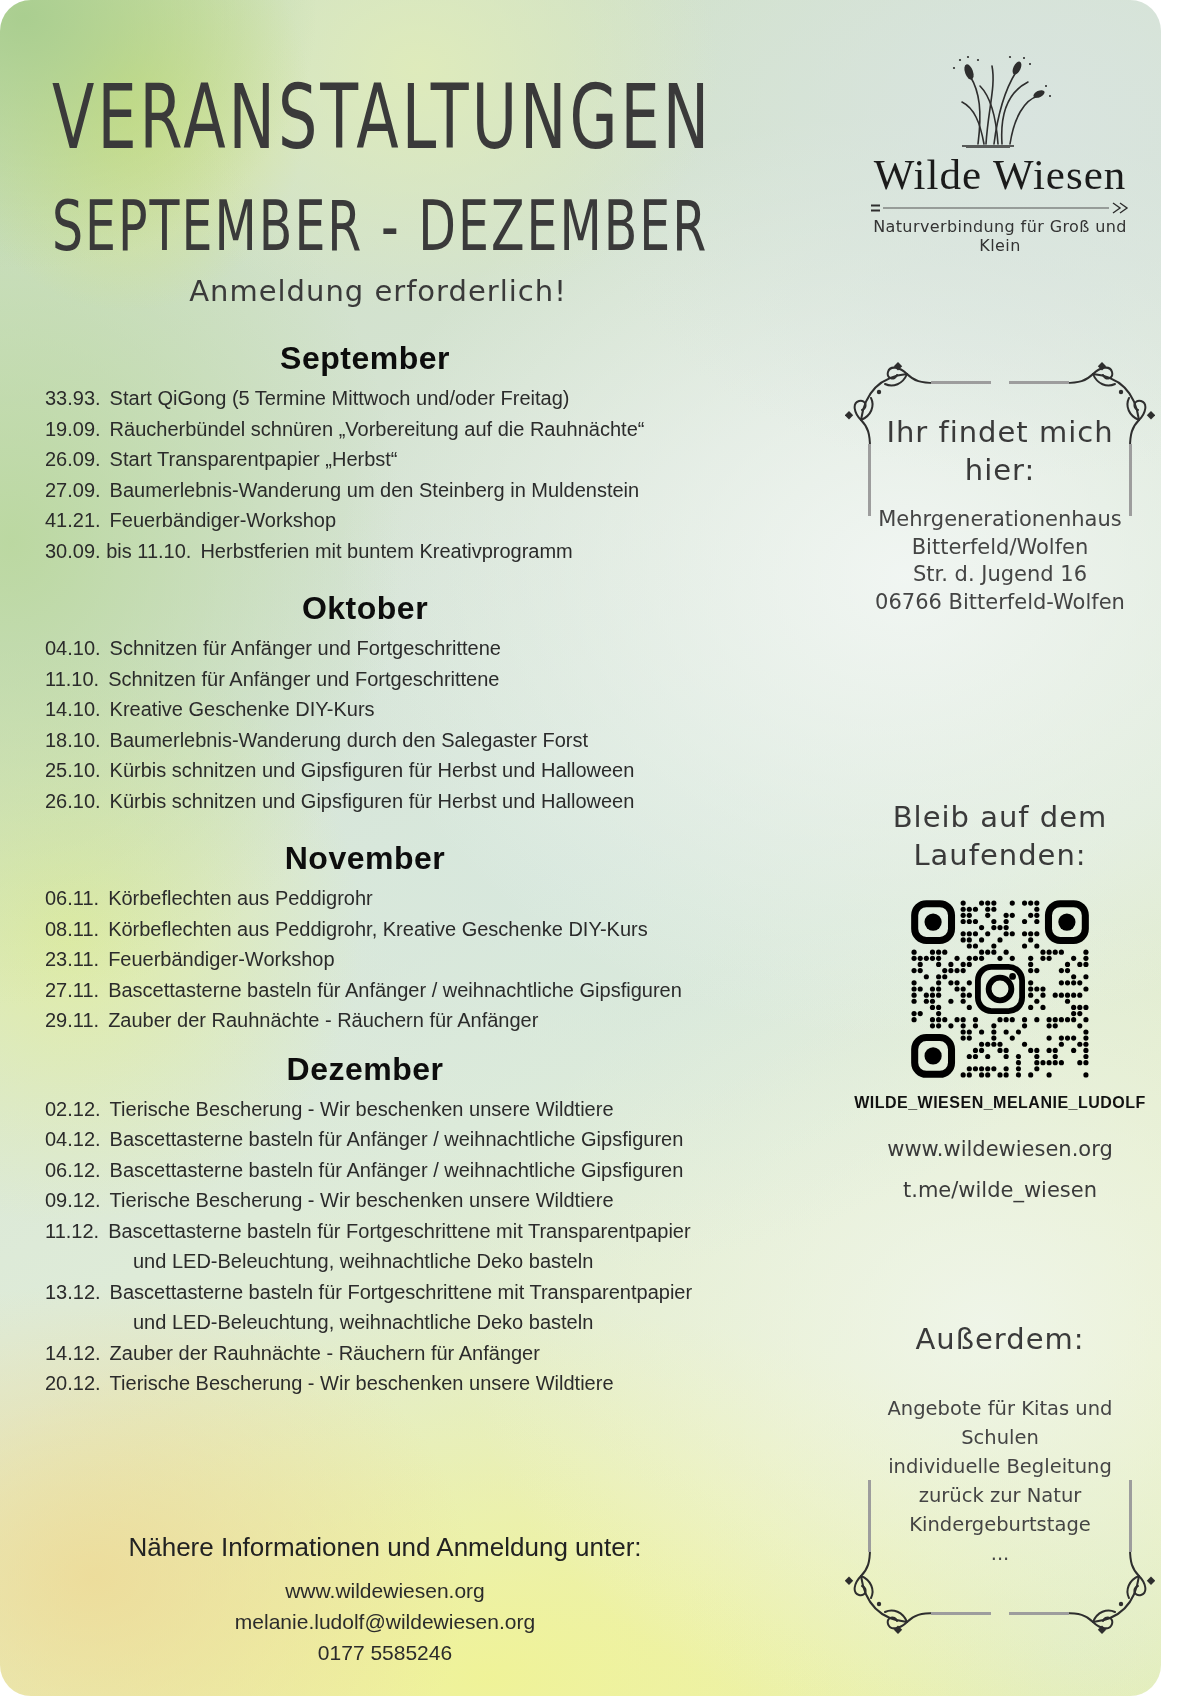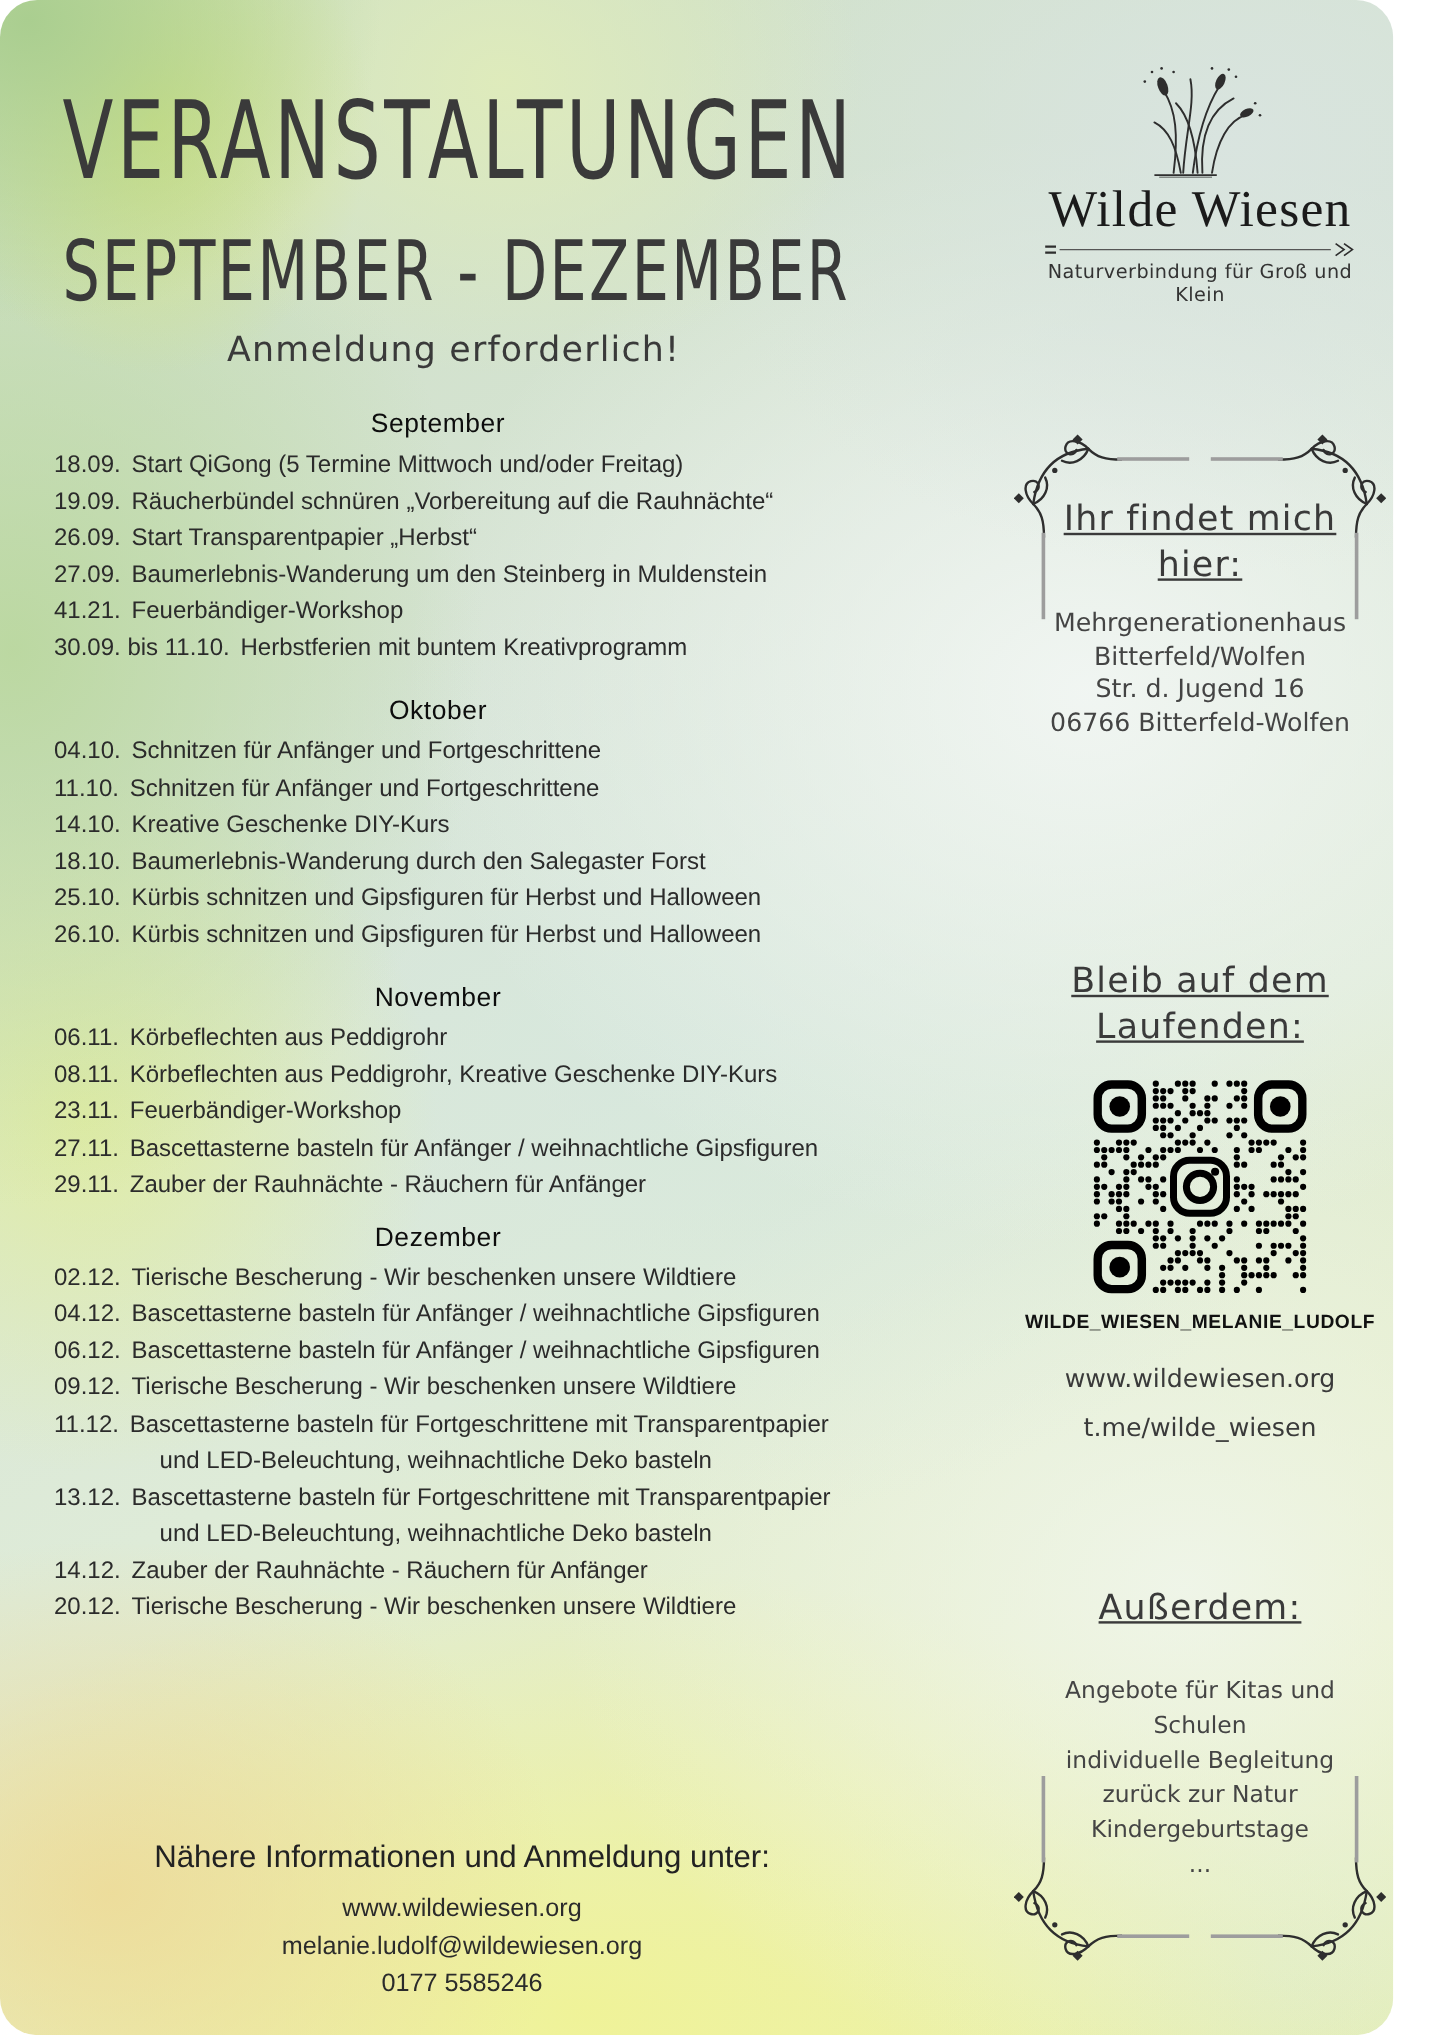--- a/index.html
+++ b/index.html
@@ -26,21 +26,21 @@
   .abs{position:absolute;}
   
   .title-1{left:52px;top:64px;font-size:62px;letter-spacing:3px;color:#1e1e1e;
     transform:scaleY(1.45);transform-origin:left top;white-space:nowrap;font-weight:400;}
   .title-2{left:52px;top:186px;font-size:49px;letter-spacing:2px;color:#1e1e1e;
     transform:scaleY(1.42);transform-origin:left top;white-space:nowrap;font-weight:400;}
   .hand{font-family:"DejaVu Sans",sans-serif;color:#3a3a3a;}
   .subtitle{left:45px;top:274px;width:666px;text-align:center;font-size:29px;letter-spacing:1px;}
   
   .events-col{left:45px;top:340px;width:715px;}
-  .month-name{margin:0 0 6px 0;width:640px;text-align:center;font-size:22px;font-weight:normal;
+  .month-name{margin:0 0 6px 0;width:640px;text-align:center;font-size:32px;font-weight:bold;
     color:#0d0d0d;font-family:"Liberation Sans",sans-serif;letter-spacing:.5px;}
   .month{margin:0;}
   .month + .month{margin-top:24px;}
   .month:last-child{margin-top:15px;}
   .event,.event-cont{font-size:20px;line-height:30.5px;color:#2b2b2b;white-space:nowrap;}
   .event-date{margin-right:9px;}
   .event-cont{padding-left:88px;}
   
   .footer{left:45px;top:1532px;width:680px;text-align:center;}
   .footer-heading{font-size:26px;color:#222;margin-bottom:12px;}
@@ -62,21 +62,21 @@
   .fl-br{right:0;bottom:0;transform:scale(-1,-1);}
   .frame .hline,.frame .vline{position:absolute;background:#9d9d9d;}
   .hline{height:3px;width:60px;}
   .vline{width:3px;height:72px;}
   .frame-top .hl-l{left:86px;top:23px;}   .frame-top .hl-r{right:86px;top:23px;}
   .frame-top .vl-l{left:23px;top:86px;}   .frame-top .vl-r{right:23px;top:86px;}
   .frame-bottom .hl-l{left:86px;bottom:23px;} .frame-bottom .hl-r{right:86px;bottom:23px;}
   .frame-bottom .vl-l{left:23px;bottom:86px;} .frame-bottom .vl-r{right:23px;bottom:86px;}
   
   .location-block{left:850px;top:413px;width:300px;text-align:center;}
-  .side-heading{font-size:29px;line-height:38px;letter-spacing:1px;color:#3a3a3a;text-decoration:underline;}
+  .side-heading{font-size:29px;line-height:38px;letter-spacing:1px;color:#3a3a3a;}
   .address{margin-top:17px;font-size:21px;line-height:27.5px;color:#444;}
   .social-block{left:850px;top:798px;width:300px;text-align:center;}
   .qr-wrap{margin:26px auto 0 auto;width:178px;height:178px;}
   .insta-handle{margin-top:16px;font-size:16px;font-weight:bold;letter-spacing:.5px;color:#111;
     font-family:"Liberation Sans",sans-serif;}
   .social-link{margin-top:25px;font-size:21px;color:#3a3a3a;}
   .social-link.tg{margin-top:17px;}
   .extras-block{left:850px;top:1320px;width:300px;text-align:center;}
   .extras-list{margin:36px auto 0 auto;width:250px;font-size:19.5px;line-height:29px;color:#444;}
   .extras-item{font-family:"DejaVu Sans",sans-serif;}
@@ -139,21 +139,21 @@
       <path d="M244,2 l7,5 -7,5 M251,2 l7,5 -7,5" stroke="#2e2e2e" stroke-width="1.4" fill="none"></path>
     </svg>
     <div class="logo-tagline hand">Naturverbindung für Groß und Klein</div>
   </div>
 
   <div class="abs subtitle hand">Anmeldung erforderlich!</div>
 
   <div class="abs events-col">
       <section class="month">
         <h2 class="month-name">September</h2>
-        <div class="event"><span class="event-date">18.09.</span><span class="event-title">Start QiGong (5 Termine Mittwoch und/oder Freitag)</span></div>
+        <div class="event"><span class="event-date">33.93.</span><span class="event-title">Start QiGong (5 Termine Mittwoch und/oder Freitag)</span></div>
         <div class="event"><span class="event-date">19.09.</span><span class="event-title">Räucherbündel schnüren „Vorbereitung auf die Rauhnächte“</span></div>
         <div class="event"><span class="event-date">26.09.</span><span class="event-title">Start Transparentpapier „Herbst“</span></div>
         <div class="event"><span class="event-date">27.09.</span><span class="event-title">Baumerlebnis-Wanderung um den Steinberg in Muldenstein</span></div>
         <div class="event"><span class="event-date">41.21.</span><span class="event-title">Feuerbändiger-Workshop</span></div>
         <div class="event"><span class="event-date">30.09. bis 11.10.</span><span class="event-title">Herbstferien mit buntem Kreativprogramm</span></div>
       </section>
       <section class="month">
         <h2 class="month-name">Oktober</h2>
         <div class="event"><span class="event-date">04.10.</span><span class="event-title">Schnitzen für Anfänger und Fortgeschrittene</span></div>
         <div class="event"><span class="event-date">11.10.</span><span class="event-title">Schnitzen für Anfänger und Fortgeschrittene</span></div>

